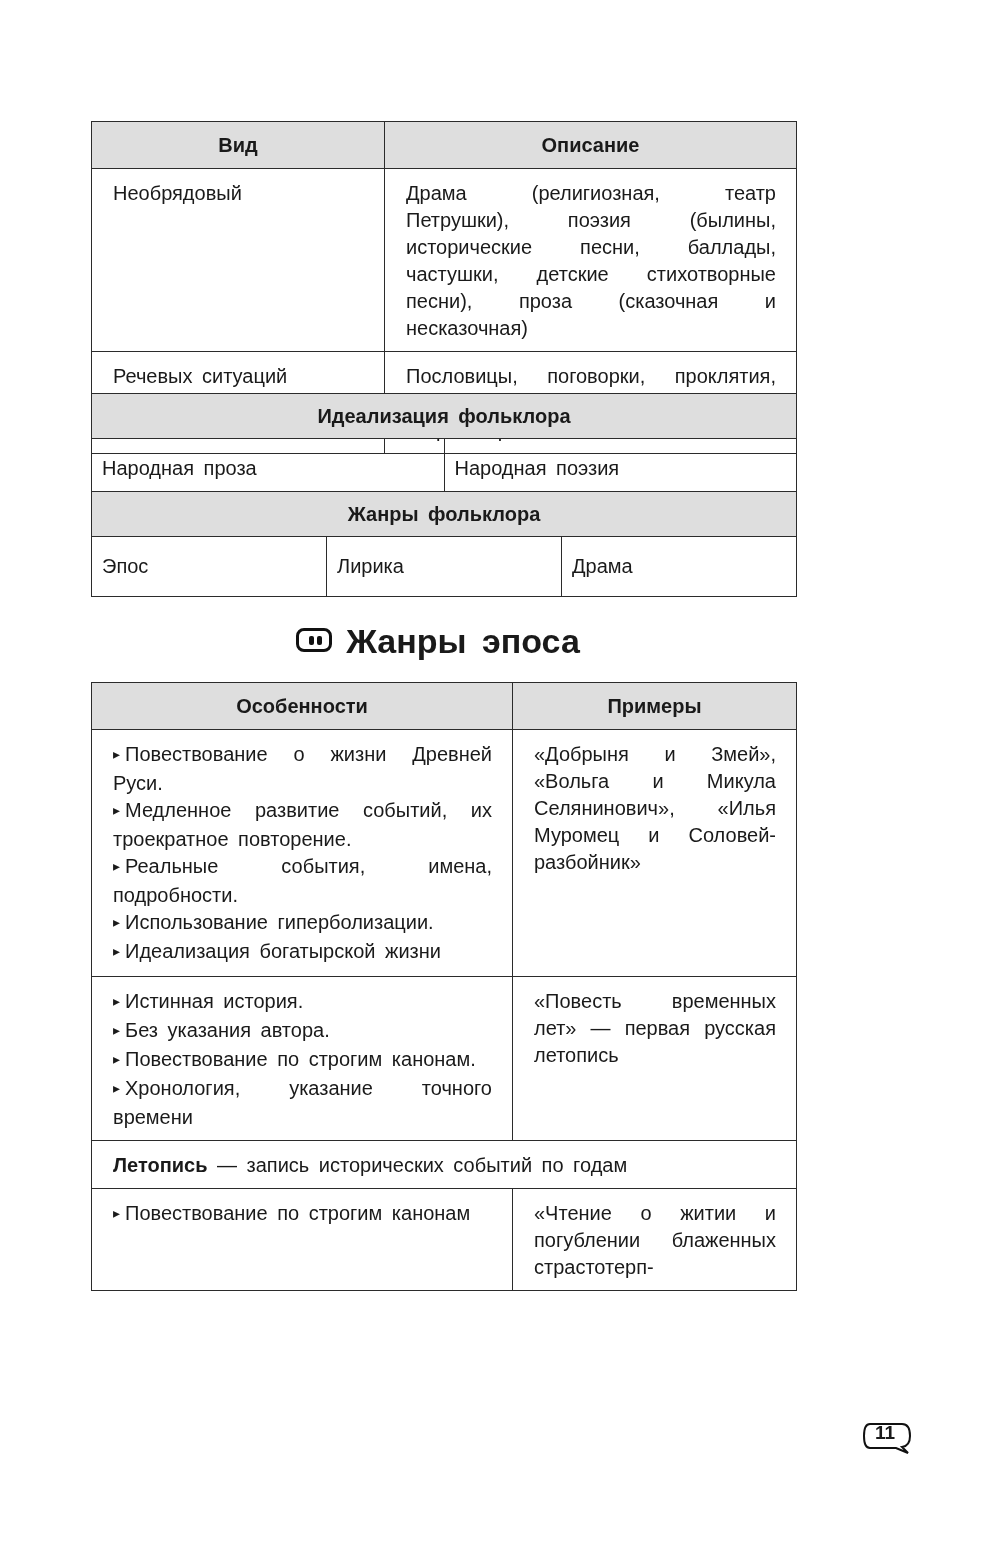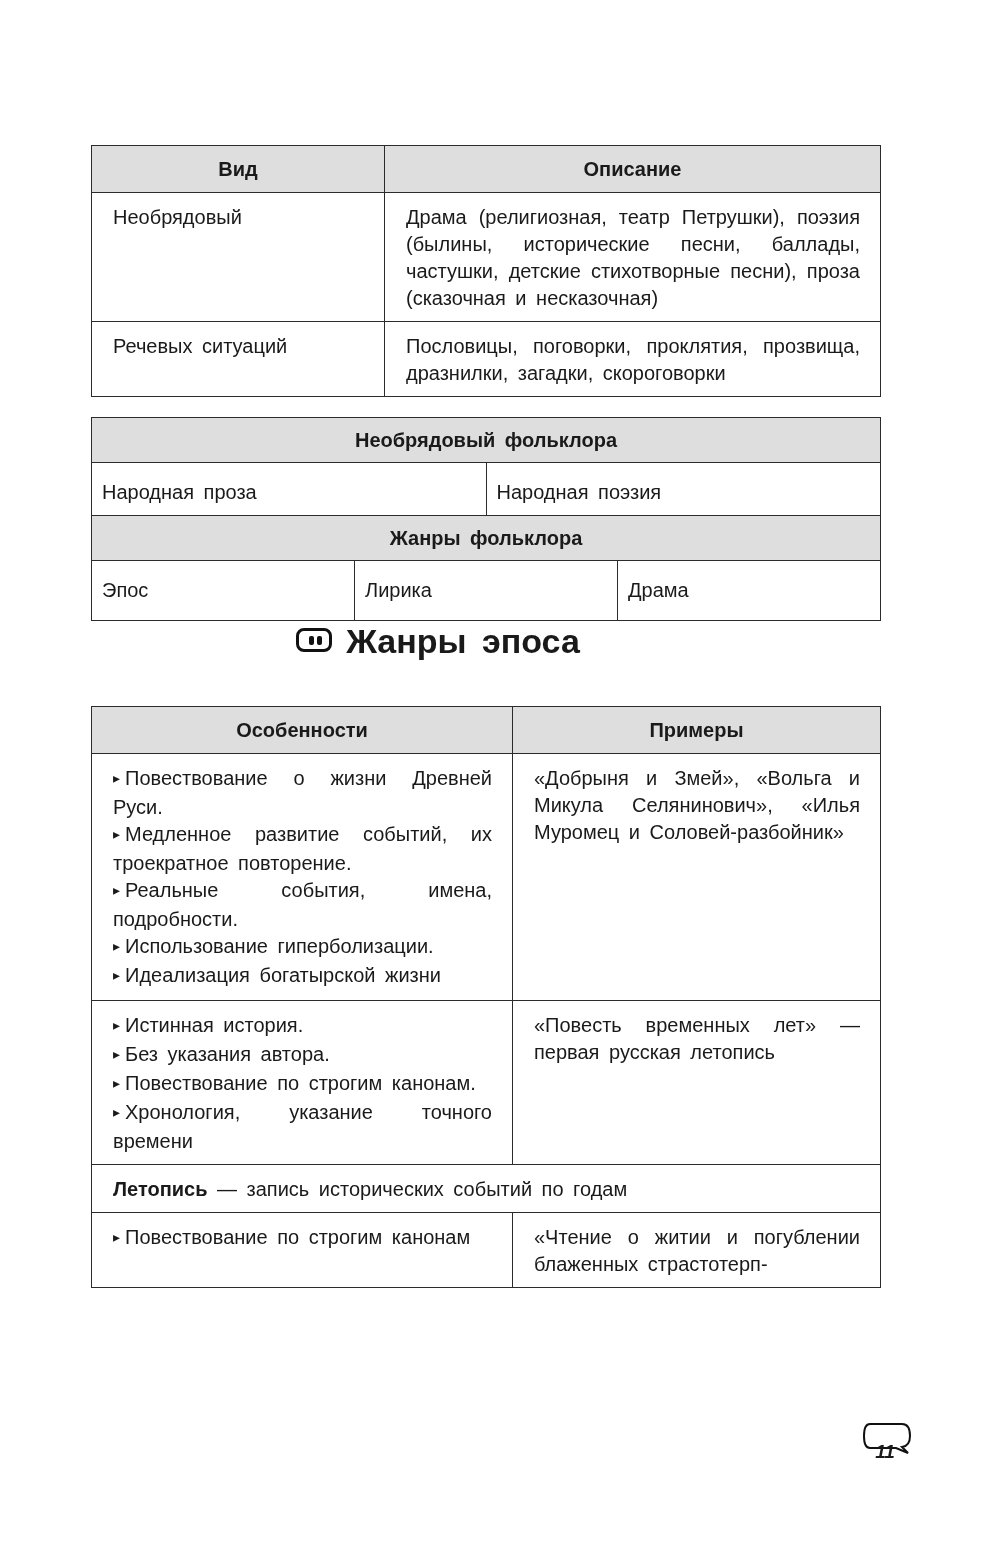--- a/index.html
+++ b/index.html
@@ -1,23 +1,23 @@
 <!DOCTYPE html>
 <html><head>
 <meta charset="utf-8">
 <style>
   html, body { margin: 0; padding: 0; background: #ffffff; }
   body {
     width: 1000px; height: 1552px; position: relative; overflow: hidden;
     font-family: "Liberation Sans", sans-serif; color: #1a1a1a;
   }
   .tbl {
-    position: absolute; left: 91px; width: 790px;
+    position: absolute; left: 91px; width: 706px;
     border-collapse: collapse; table-layout: fixed;
-    font-size: 20px; line-height: 27px; word-spacing: 4px; margin-top: 24px;
+    font-size: 20px; line-height: 27px; word-spacing: 4px;
   }
   .tbl td, .tbl th { border: 1.5px solid #2b2b2b; vertical-align: top; }
   .tbl th {
     background: #dedede; font-weight: bold; text-align: center;
     vertical-align: middle; height: 44px; padding: 0;
   }
   .tbl td { padding: 11px 20px 9px 21px; }
   .just { text-align: justify; }
   .center { vertical-align: middle !important; padding: 16px 10px !important; }
   #t1 { top: 121px; }
@@ -41,22 +41,22 @@
   }
   .section-title .icon::before, .section-title .icon::after {
     content: ""; position: absolute; top: 5px; width: 5px; height: 9px; background: #111; border-radius: 2px;
   }
   .section-title .icon::before { left: 10px; }
   .section-title .icon::after { left: 18px; }
   .page-num {
     position: absolute; left: 862px; top: 1422px; width: 50px; height: 30px;
   }
   .page-num span {
-    position: absolute; left: 0; top: 19px; width: 46px; text-align: center;
-    font-weight: bold; font-size: 19px; font-style: italic;
+    position: absolute; left: 0; top: 0; width: 46px; text-align: center;
+    font-weight: bold; font-size: 19px;
   }
 </style>
 </head>
 <body>
 
 <table id="t1" class="tbl">
   <colgroup>
       <col class="c1">
       <col>
     </colgroup>
@@ -72,21 +72,21 @@
   <tr>
     <td>Речевых ситуаций</td>
     <td class="just">Пословицы, поговорки, проклятия, прозвища, дразнилки, загадки, скороговорки</td>
   </tr>
 </tbody>
   </table>
 
 <table id="t2" class="tbl">
   <tbody>
       <tr>
-        <th colspan="2">Необрядовый фольклора</th>
+        <th colspan="2">Идеализация фольклора</th>
       </tr>
   <tr>
     <td class="center">Народная проза</td>
     <td class="center">Народная поэзия</td>
   </tr>
 </tbody>
   </table>
 
 <table id="t3" class="tbl">
   <tbody>

